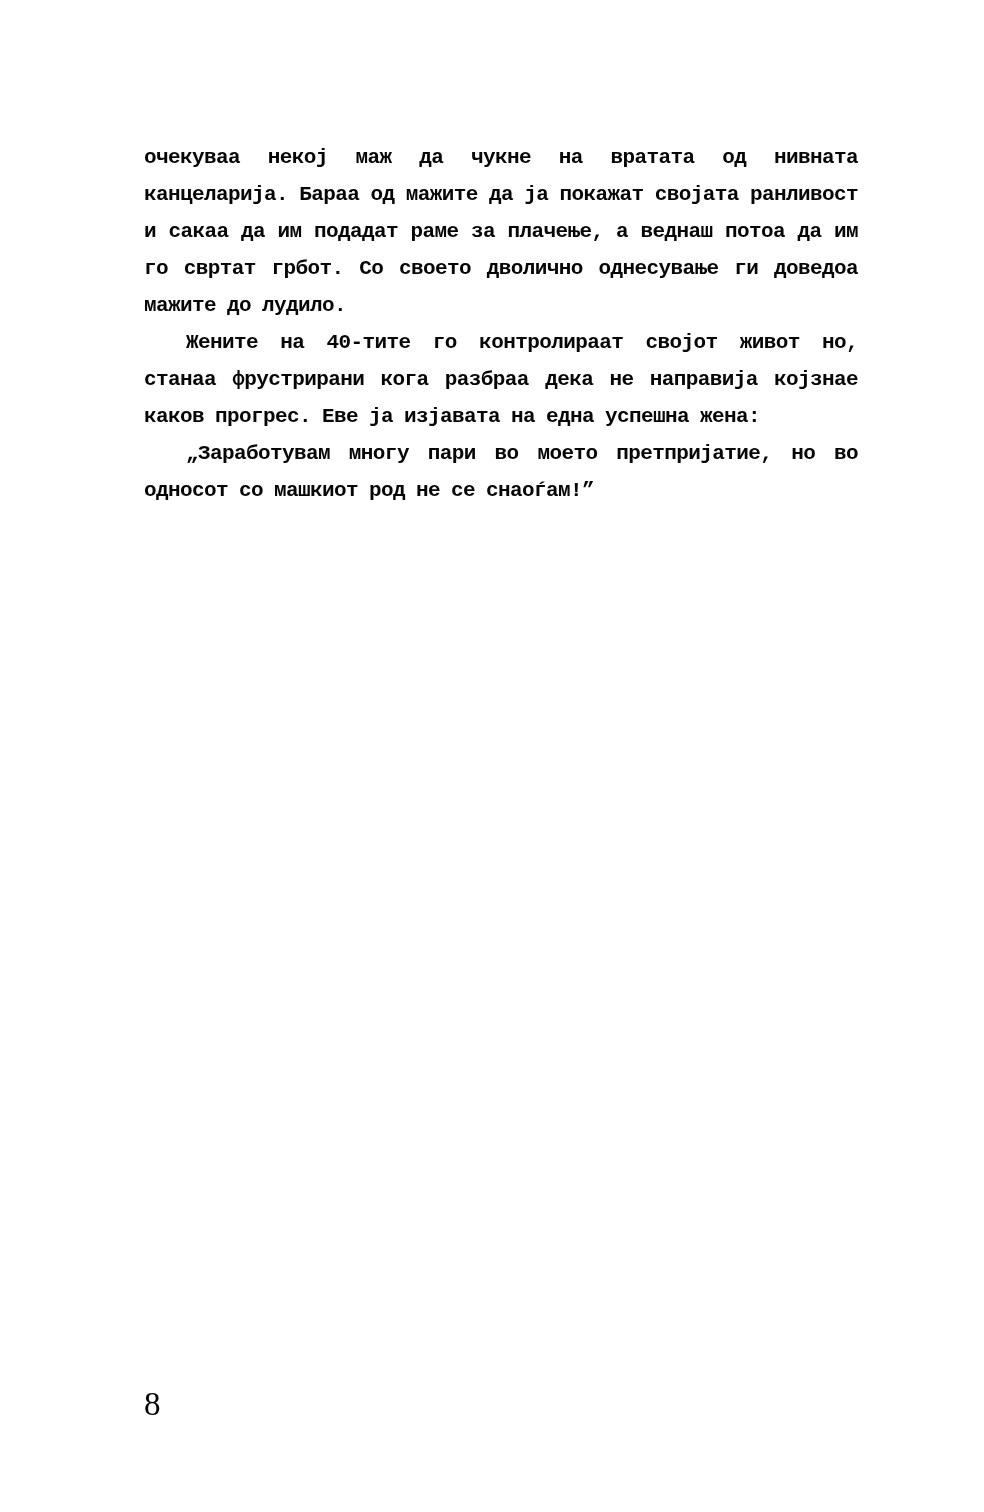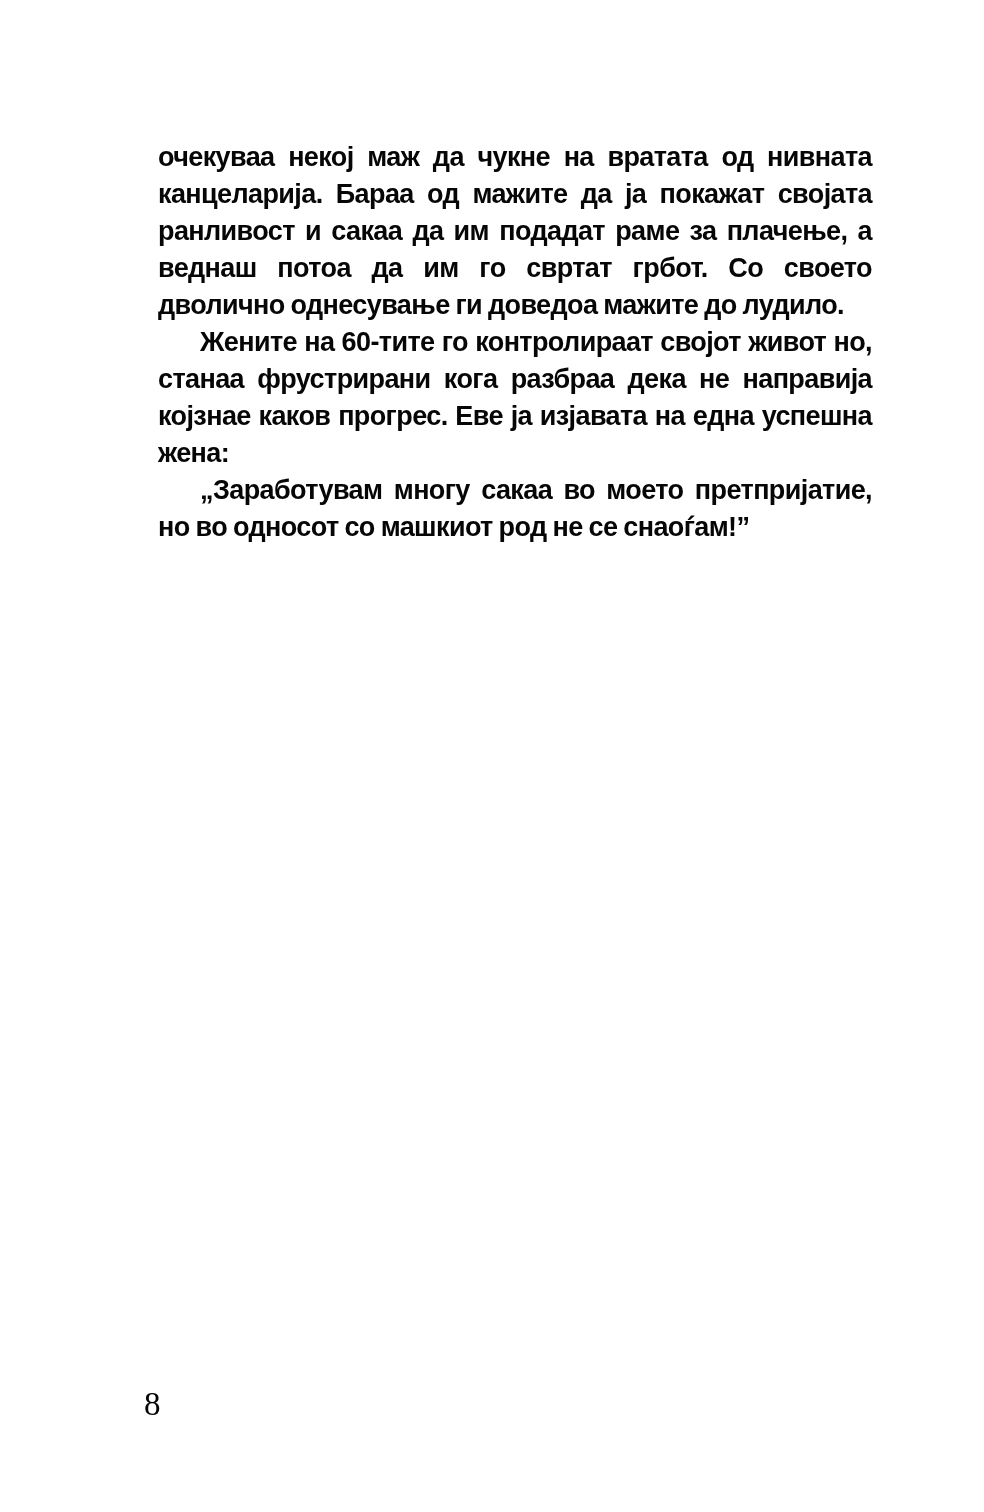--- a/index.html
+++ b/index.html
@@ -16,26 +16,26 @@
   .book-page {
     position: absolute;
     left: 0;
     top: 0;
     width: 984px;
     height: 1512px;
     background: #ffffff;
   }
   .text-block {
     position: absolute;
-    left: 158px;
+    left: 144px;
     top: 139px;
     width: 714px;
-    font-family: Liberation Sans, sans-serif;
+    font-family: Liberation Mono, monospace;
     font-weight: 700;
-    font-size: 27px;
+    font-size: 21px;
     line-height: 37px;
     letter-spacing: -0.6px;
     word-spacing: -1px;
     color: #060606;
     text-align: justify;
   }
   .text-block p {
     margin: 0;
     padding: 0;
   }
@@ -53,19 +53,19 @@
     color: #050505;
   }
 </style>
 </head>
 <body>
 
 <div class="book-page">
 
   <div class="text-block">
     <p>очекуваа некој маж да чукне на вратата од нивната канцеларија. Бараа од мажите да ја покажат својата ранливост и сакаа да им подадат раме за плачење, а веднаш потоа да им го свртат грбот. Со своето дволично однесување ги доведоа мажите до лудило.</p>
-    <p class="indented">Жените на 60-тите го контролираат својот живот но, станаа фрустрирани кога разбраа дека не направија којзнае каков прогрес. Еве ја изјавата на една успешна жена:</p>
-    <p class="indented">„Заработувам многу сакаа во моето претпријатие, но во односот со машкиот род не се снаоѓам!”</p>
+    <p class="indented">Жените на 40-тите го контролираат својот живот но, станаа фрустрирани кога разбраа дека не направија којзнае каков прогрес. Еве ја изјавата на една успешна жена:</p>
+    <p class="indented">„Заработувам многу пари во моето претпријатие, но во односот со машкиот род не се снаоѓам!”</p>
   </div>
 
   <div class="page-number">8</div>
 
 </div>
 
 </body></html>

